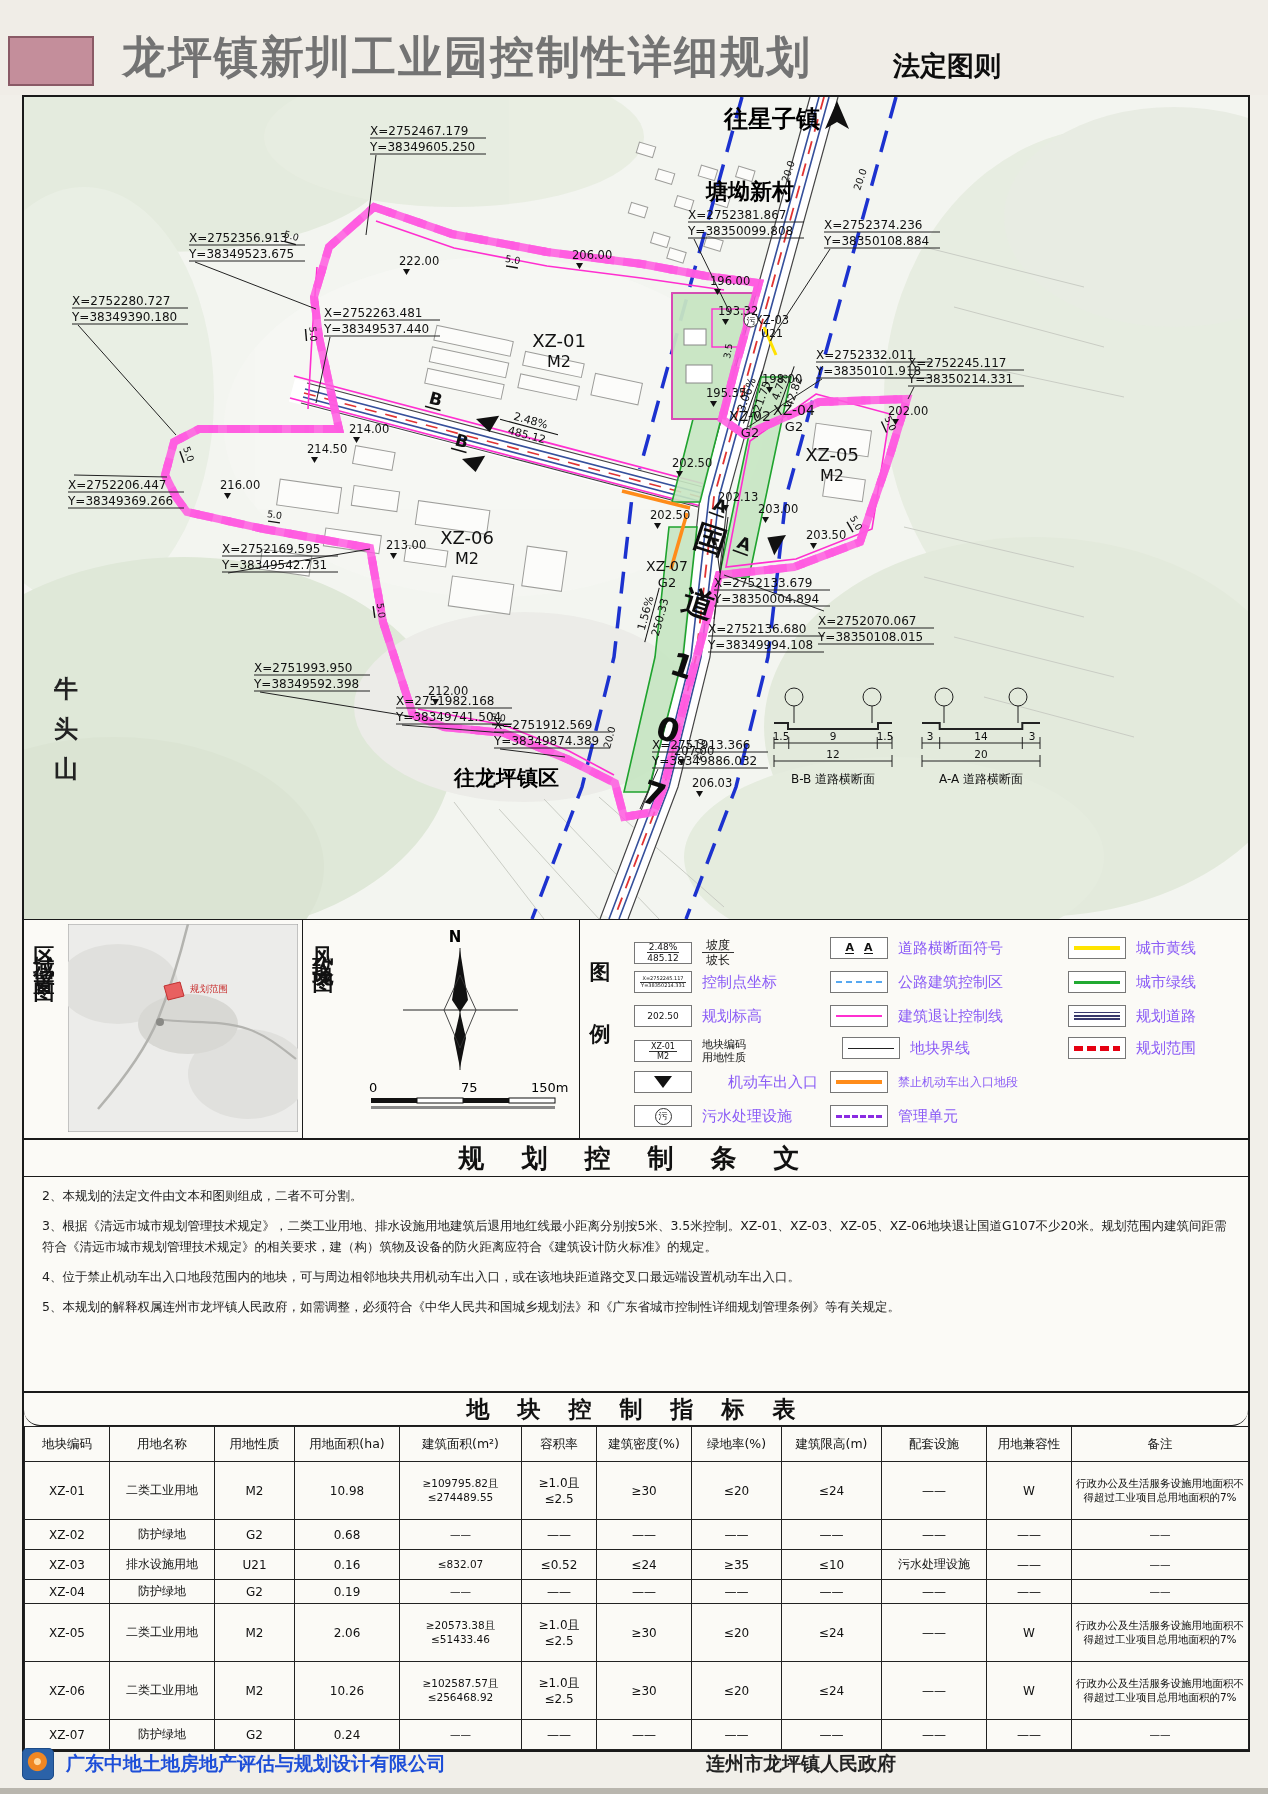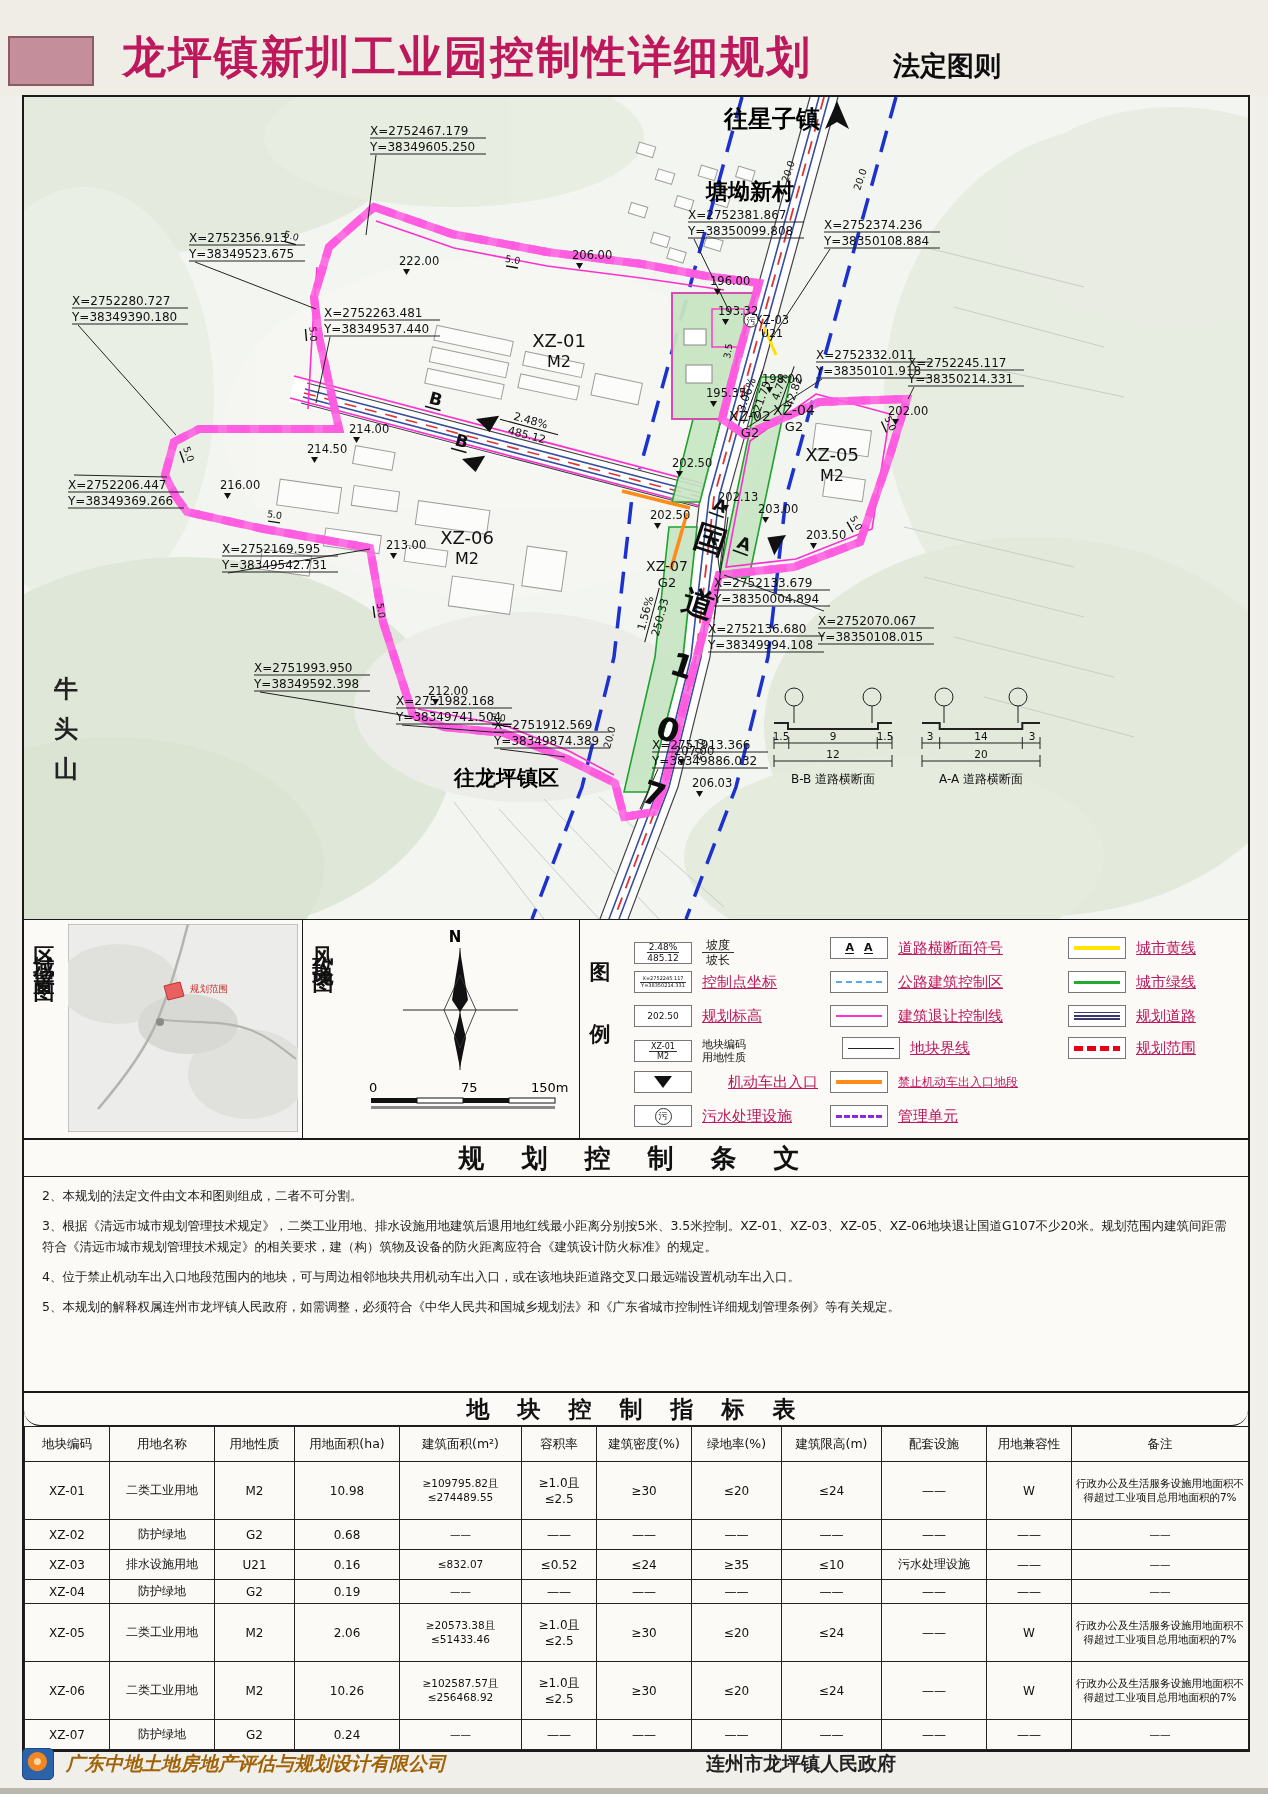--- a/index.html
+++ b/index.html
@@ -2,21 +2,21 @@
 <html><head>
 <meta charset="utf-8">
 <style>
   html,body{margin:0;padding:0;}
   body{width:1268px;height:1794px;position:relative;background:#f1efe9;
        font-family:"DejaVu Sans","Liberation Sans",sans-serif;color:#111;}
   .page{position:absolute;inset:0;}
   
   .header{position:absolute;left:0;top:0;width:1268px;height:95px;background:#f0ede7;}
   .logo-rect{position:absolute;left:8px;top:36px;width:82px;height:46px;background:#c48e9b;border:2px solid #8a5a66;}
-  .main-title{position:absolute;left:122px;top:28px;width:800px;font-size:44px;font-weight:bold;letter-spacing:2px;color:#be185d;white-space:nowrap;}
+  .main-title{position:absolute;left:122px;top:28px;width:800px;font-size:44px;font-weight:bold;letter-spacing:2px;color:#737373;white-space:nowrap;}
   .sub-title{position:absolute;left:893px;top:48px;font-size:27px;font-weight:bold;color:#0d0d0d;white-space:nowrap;}
   
   .sheet{position:absolute;left:22px;top:95px;width:1224px;background:#fbfaf6;border:2px solid #1a1a1a;}
   .map-frame{position:relative;width:1224px;height:822px;border-bottom:1.5px solid #1a1a1a;overflow:hidden;}
   svg text{font-family:"DejaVu Sans","Liberation Sans",sans-serif;}
   
   .info-band{position:relative;width:1224px;height:218px;display:flex;border-bottom:2px solid #1a1a1a;}
   .panel{position:relative;height:218px;border-right:1.5px solid #1a1a1a;}
   .panel.region{width:278px;display:flex;}
   .panel.wind{width:276px;display:flex;}
@@ -25,21 +25,21 @@
           padding:10px 6px 0 6px;color:#111;flex:0 0 auto;}
   .vtitle.big-gap{letter-spacing:60px;padding-top:26px;}
   .region-map{flex:1;margin:4px;position:relative;}
   .wind-body{flex:1;position:relative;}
   
   .legend-items{position:relative;flex:1;}
   .lg-item{position:absolute;display:flex;align-items:center;gap:10px;}
   .lg-icon{width:58px;height:20px;position:relative;flex:0 0 auto;display:flex;align-items:center;justify-content:center;}
   .lg-box{border:1px solid #777;background:#fff;width:100%;height:100%;display:flex;flex-direction:column;align-items:center;justify-content:center;line-height:1;}
   .lg-line{width:100%;height:0;position:relative;}
-  .lg-label{font-size:15px;white-space:nowrap;color:#be185d;text-decoration:underline;}
+  .lg-label{font-size:15px;white-space:nowrap;color:#8b5cf6;}
   .lg-label.small{font-size:12px;}
   .frac{display:flex;flex-direction:column;align-items:center;font-size:9px;line-height:1.15;}
   .frac .top{border-bottom:1px solid #333;padding:0 2px;}
   .lg-frac-label{display:flex;flex-direction:column;align-items:center;font-size:12px;line-height:1.2;}
   .lg-frac-label .top{border-bottom:1px solid #333;padding:0 4px;}
   .tri-down{width:0;height:0;border-left:9px solid transparent;border-right:9px solid transparent;border-top:12px solid #111;}
   .circ{width:15px;height:15px;border:1px solid #333;border-radius:50%;font-size:9px;display:flex;align-items:center;justify-content:center;}
   
   .prov-head{height:36px;border-bottom:1.5px solid #1a1a1a;display:flex;align-items:center;justify-content:center;
              font-size:26px;font-weight:bold;letter-spacing:14px;}
@@ -50,21 +50,21 @@
   table.ctrl{border-collapse:collapse;width:1224px;table-layout:fixed;}
   table.ctrl th,table.ctrl td{border:1px solid #222;text-align:center;font-size:12px;padding:2px 3px;color:#111;}
   table.ctrl th{font-weight:normal;font-size:12.5px;height:30px;}
   table.ctrl td.remark{font-size:10.5px;line-height:1.3;}
   tr.tall{height:58px;} tr.mid{height:30px;} tr.low{height:24px;}
   
   .footer{position:absolute;left:22px;top:1744px;width:1224px;height:40px;display:flex;align-items:center;}
   .logo-mark{width:30px;height:30px;border-radius:5px;background:
      radial-gradient(circle at 48% 42%, #ffd9a0 0 3px, #f08722 4px 9px, rgba(0,0,0,0) 10px),#2b62a8;
      border:1px solid #1c4a86;margin-right:12px;}
-  .footer .left{font-size:19px;font-weight:bold;color:#a16207;font-style:italic;}
+  .footer .left{font-size:19px;font-weight:bold;color:#1d4ed8;}
   .footer .right{font-size:19px;font-weight:bold;color:#222;margin-left:260px;}
   .page-bottom{position:absolute;left:0;top:1788px;width:1268px;height:6px;background:#b9b6ae;}
 </style>
 </head>
 <body>
 
 <div class="page">
 
   <div class="header">
     <div class="logo-rect"></div>

